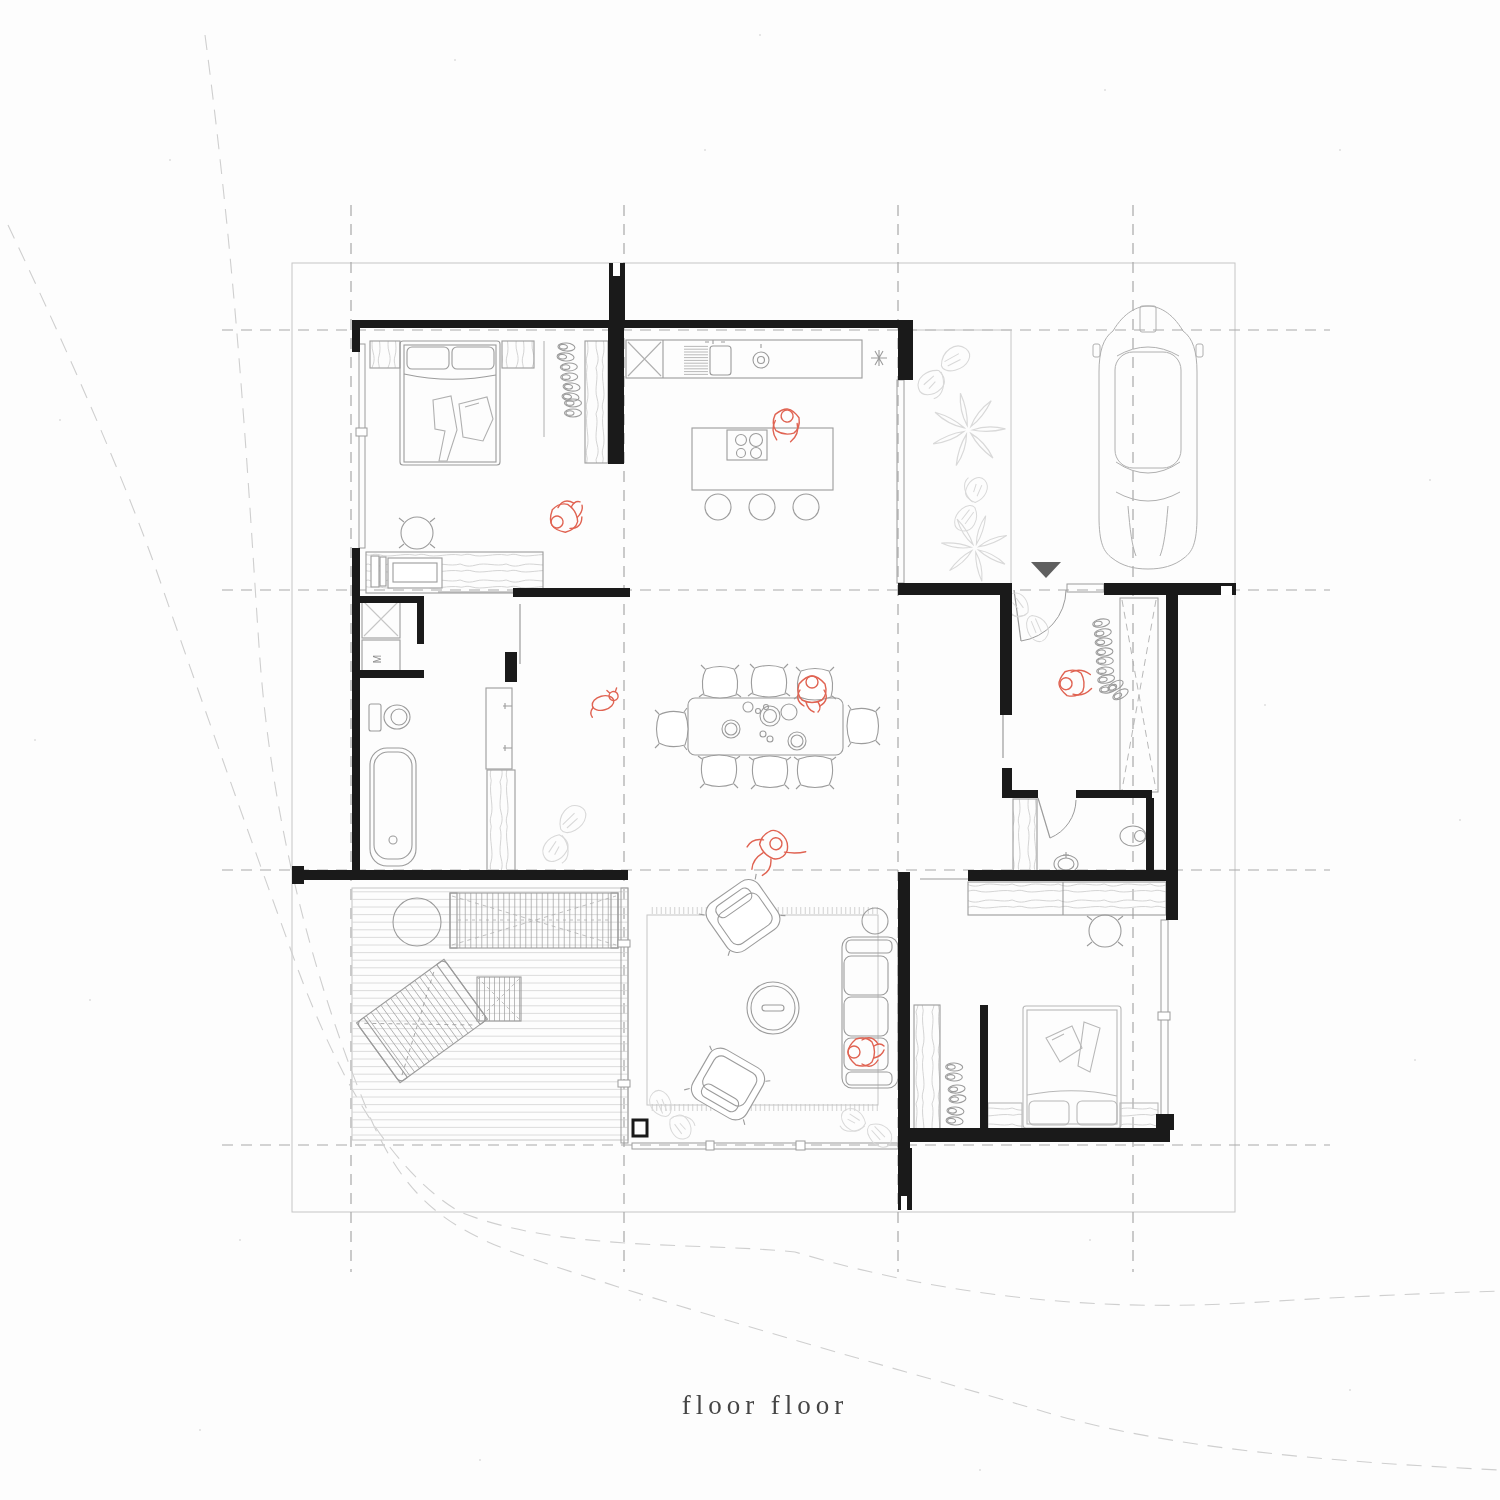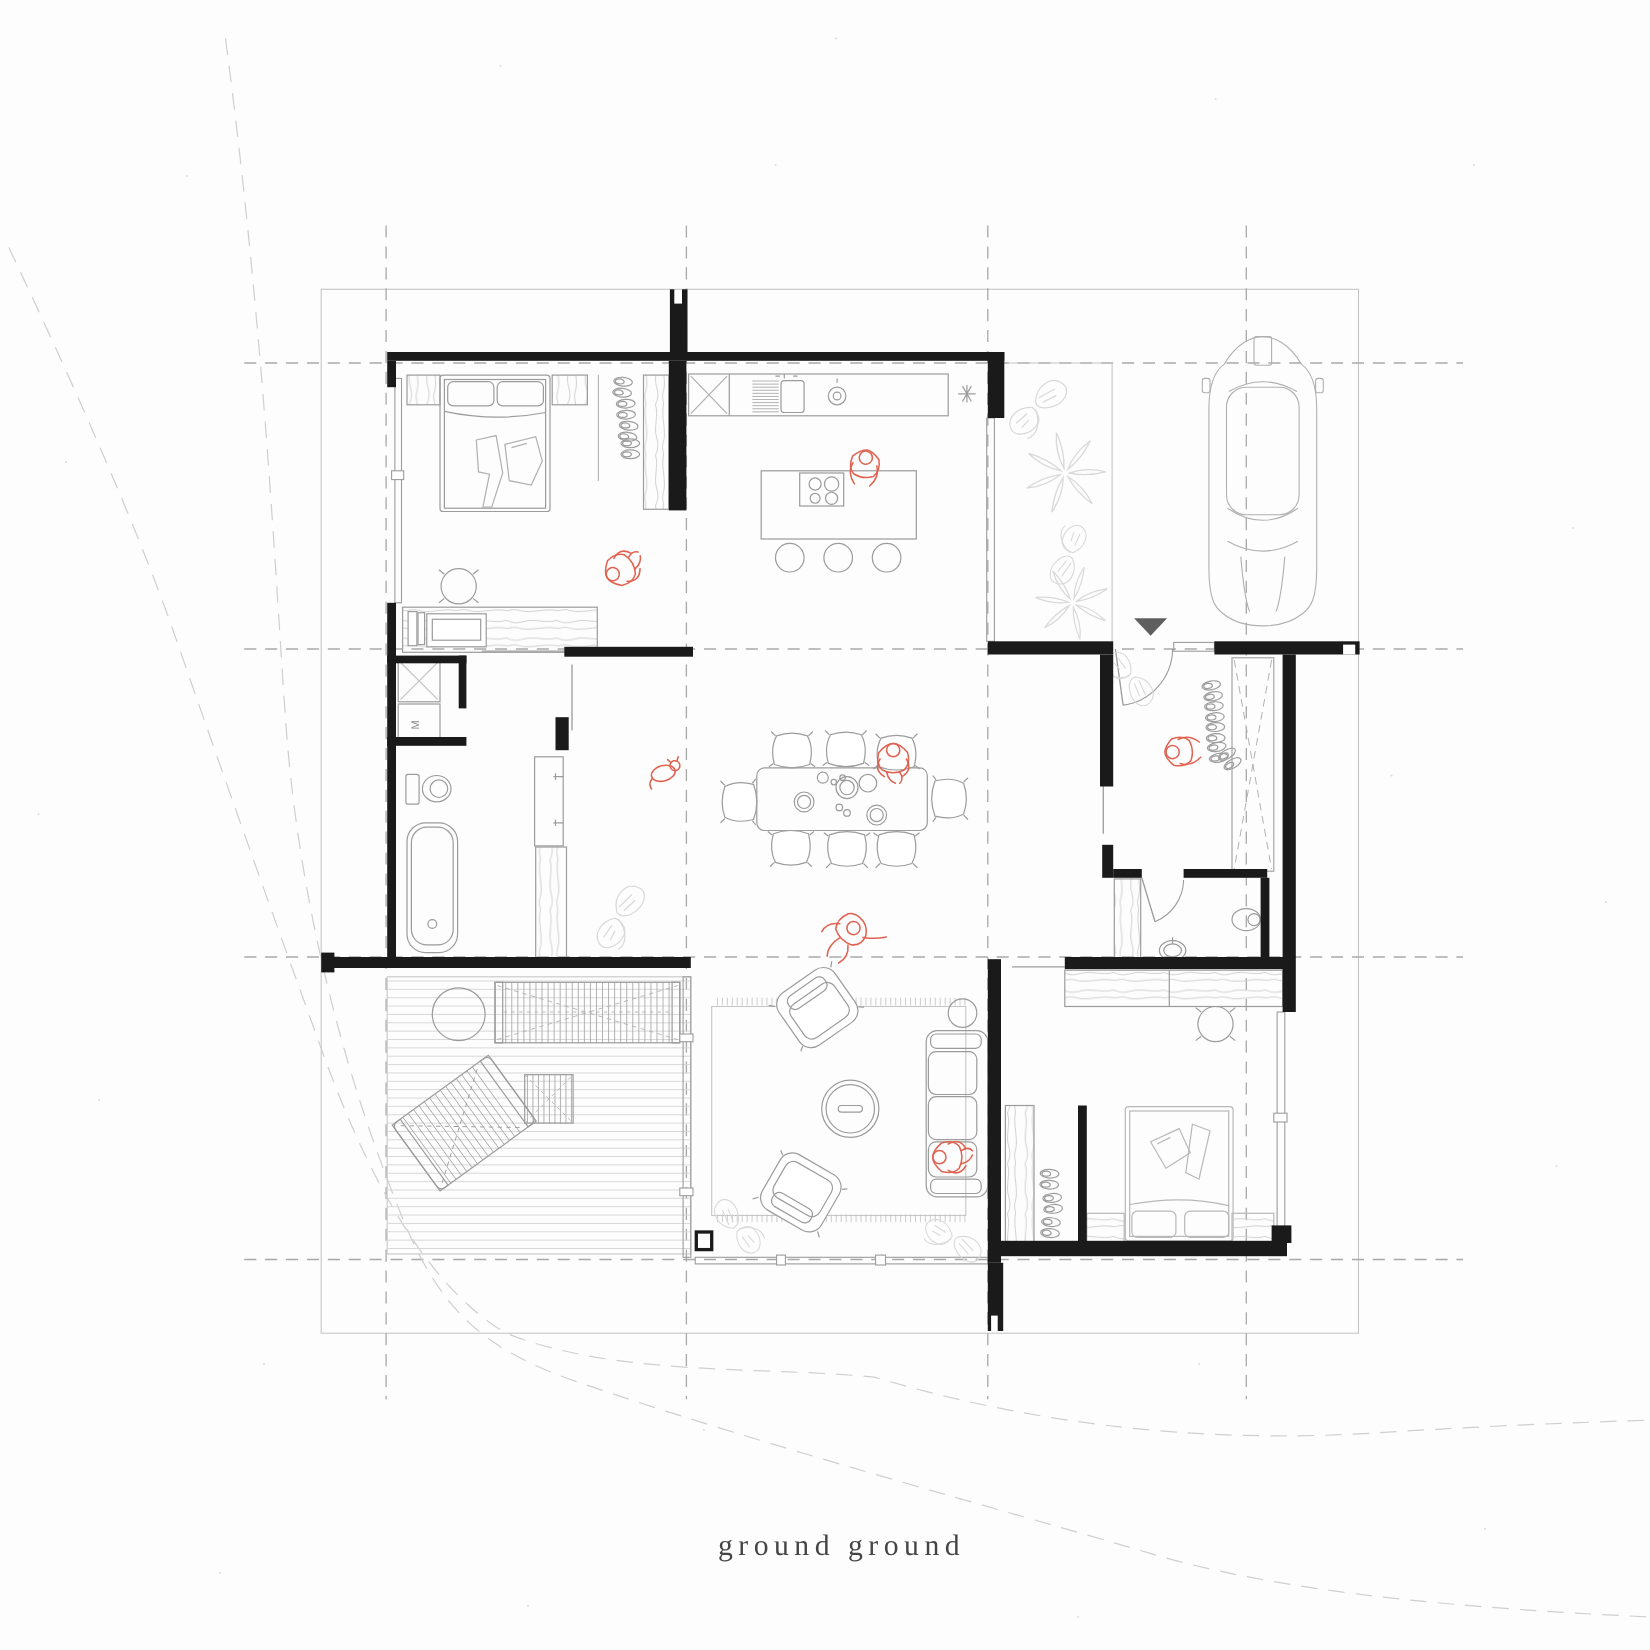--- a/index.html
+++ b/index.html
@@ -537,14 +537,14 @@
         <use href="#sym-psit" transform="translate(564 518) rotate(-120)" stroke="#e06352" stroke-width="1.4" fill="none"></use>
         <use href="#sym-plean" transform="translate(786 424) rotate(8)" stroke="#e06352" stroke-width="1.4" fill="none"></use>
         <use href="#sym-psit" transform="translate(812 690)" stroke="#e06352" stroke-width="1.4" fill="none"></use>
         <use href="#sym-pwalk" transform="translate(774 846) rotate(40)" stroke="#e06352" stroke-width="1.4" fill="none"></use>
         <use href="#sym-dog" transform="translate(603 703) rotate(-15)" stroke="#e06352" stroke-width="1.4" fill="none"></use>
         <use href="#sym-plean" transform="translate(1074 683) rotate(-95)" stroke="#e06352" stroke-width="1.4" fill="none"></use>
         <use href="#sym-psit" transform="translate(862 1052) rotate(-90)" stroke="#e06352" stroke-width="1.4" fill="none"></use>
       </g>
   </svg>
 
-  <div id="plan-title">ground ground</div>
+  <div id="plan-title">floor floor</div>
 </div>
 
 </body></html>

